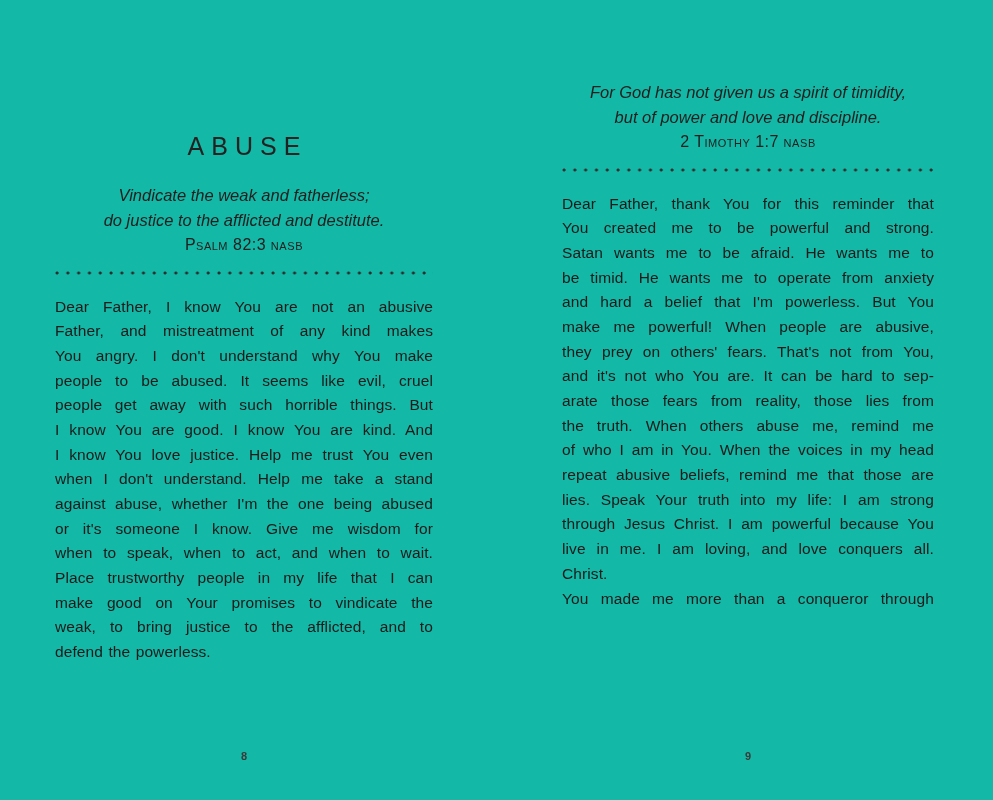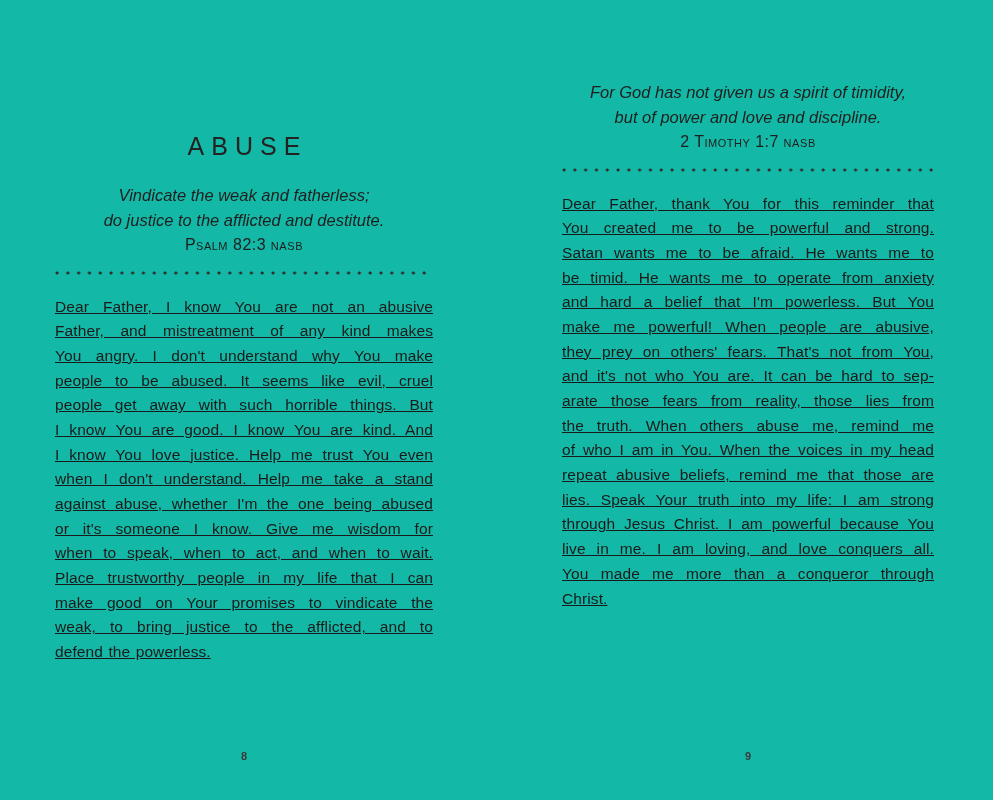--- a/index.html
+++ b/index.html
@@ -55,21 +55,20 @@
     background-repeat: repeat-x;
   }
 
   .prayer {
     margin-top: 20px;
     font-size: 15.5px;
     line-height: 24.7px;
     letter-spacing: 0.1px;
     word-spacing: 1px;
     color: #1a1a1a;
-    text-decoration: underline;
   }
   .bl {
     height: 24.7px;
     text-align: justify;
     text-align-last: justify;
   }
   .bl.last { text-align-last: left; }
 
   .pagenum {
     position: absolute;
@@ -143,20 +142,20 @@
       <div class="bl">make me powerful! When people are abusive,</div>
       <div class="bl">they prey on others' fears. That's not from You,</div>
       <div class="bl">and it's not who You are. It can be hard to sep-</div>
       <div class="bl">arate those fears from reality, those lies from</div>
       <div class="bl">the truth. When others abuse me, remind me</div>
       <div class="bl">of who I am in You. When the voices in my head</div>
       <div class="bl">repeat abusive beliefs, remind me that those are</div>
       <div class="bl">lies. Speak Your truth into my life: I am strong</div>
       <div class="bl">through Jesus Christ. I am powerful because You</div>
       <div class="bl">live in me. I am loving, and love conquers all.</div>
+      <div class="bl last">Christ.</div>
       <div class="bl">You made me more than a conqueror through</div>
-      <div class="bl last">Christ.</div>
     </div>
 
     <div class="pagenum">9</div>
   </section>
 
 </div>
 
 </body></html>

